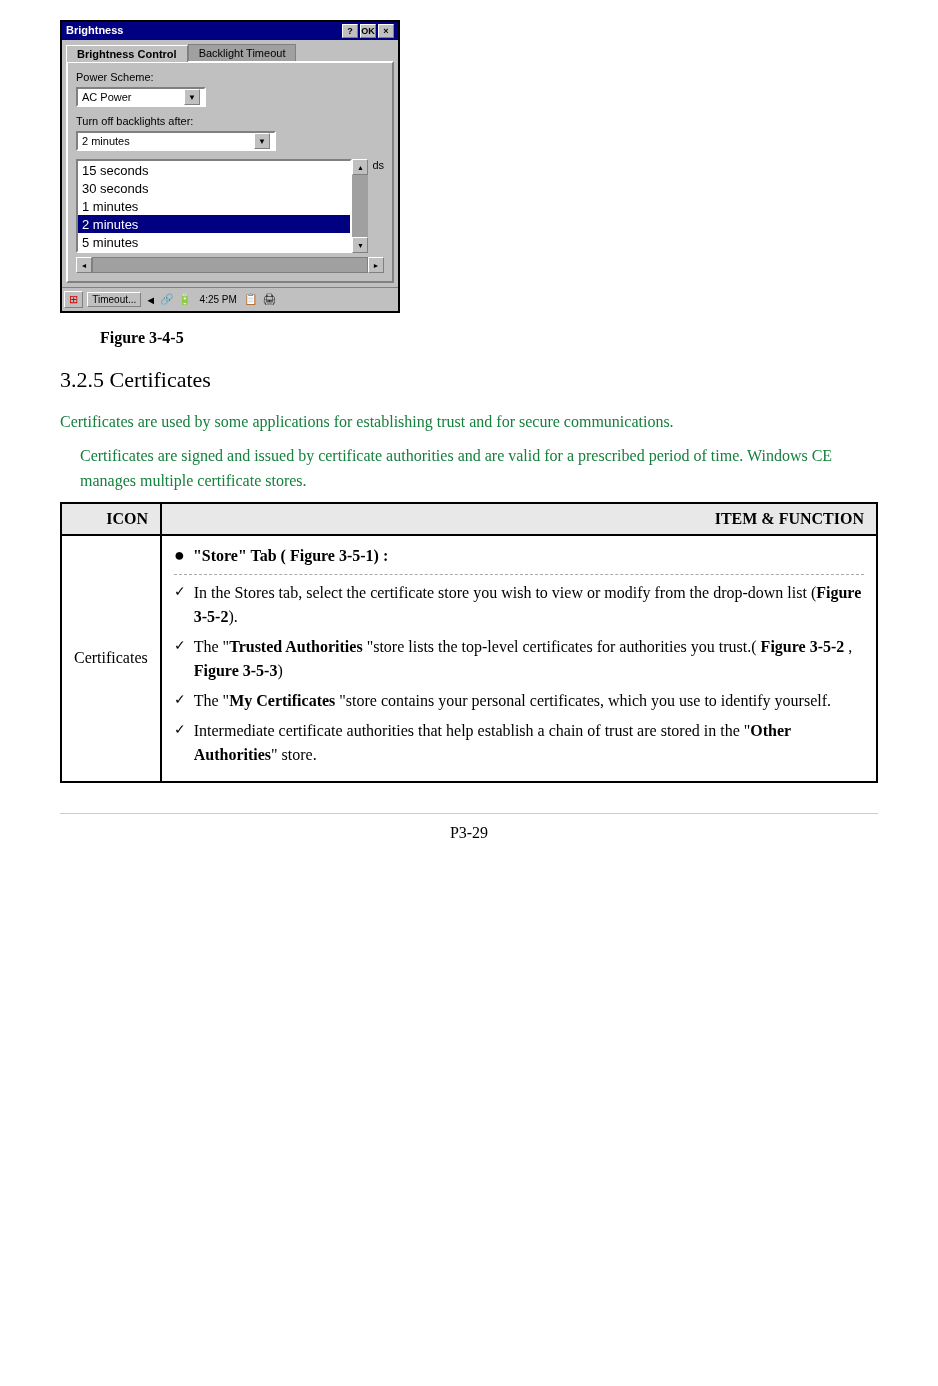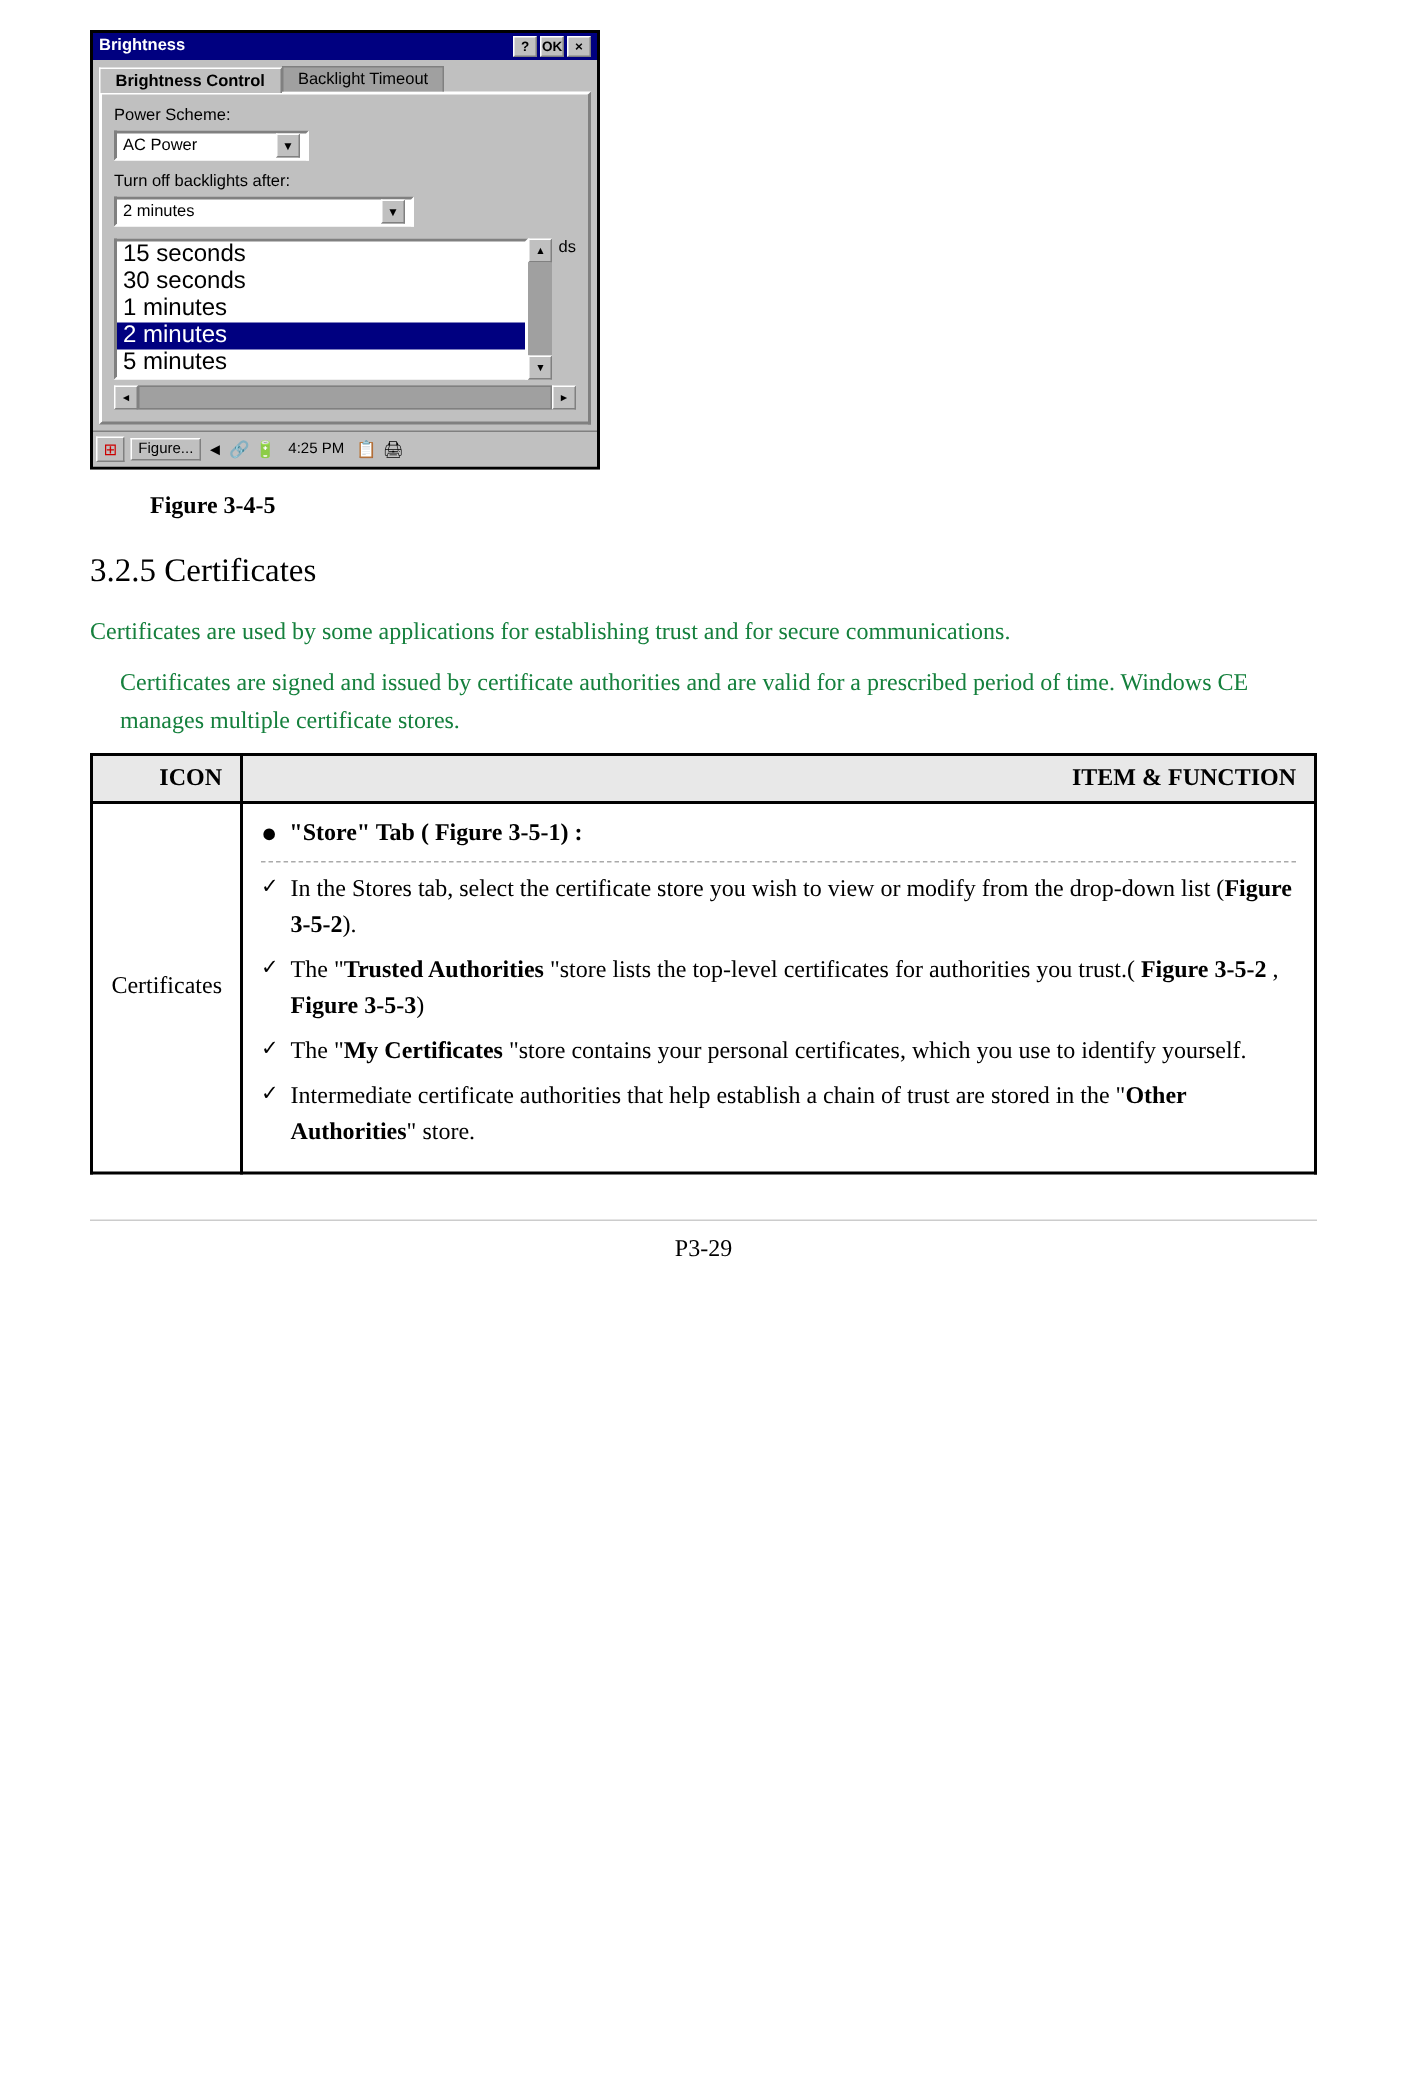--- a/index.html
+++ b/index.html
@@ -140,21 +140,21 @@
       align-items: center;
       justify-content: center;
       font-size: 8px;
     }
 
     .win-listbox {
       flex: 1;
       border: 2px solid;
       border-color: #808080 #ffffff #ffffff #808080;
       background: white;
-      font-size: 16px;
+      font-size: 13px;
       font-family: Arial, sans-serif;
     }
 
     .win-listbox-item {
       padding: 1px 4px;
       height: 18px;
       display: flex;
       align-items: center;
     }
 
@@ -287,21 +287,21 @@
       font-size: 16px;
     }
 
     .cert-table td {
       border: 2px solid #000;
       padding: 8px 12px;
       vertical-align: top;
     }
 
     .cert-table td.icon-cell {
-      text-align: right;
+      text-align: left;
       vertical-align: middle;
       width: 100px;
     }
 
     .bullet-list {
       list-style: none;
       padding: 0;
       margin: 0;
     }
 
@@ -419,21 +419,21 @@
           <div style="flex:1; height:16px; background:#a0a0a0; border:1px solid #808080;"></div>
           <div class="win-scroll-btn" style="width:16px;height:16px;">►</div>
         </div>
       </div>
 
       <div class="win-status-bar">
         <div class="win-start-btn">
           <span style="color:#cc0000; font-size:11px;">⊞</span>
         </div>
         <div class="win-taskbar-item">
-          <span>Figure...</span>
+          <span>Timeout...</span>
         </div>
         <span style="font-size:11px;">◄</span>
         <span style="font-size:11px;">🔗</span>
         <span style="font-size:11px;">🔋</span>
         <div class="win-time">4:25 PM</div>
         <span style="font-size:11px;">📋</span>
         <span style="font-size:11px;">🖨</span>
       </div>
     </div>
   </div>

